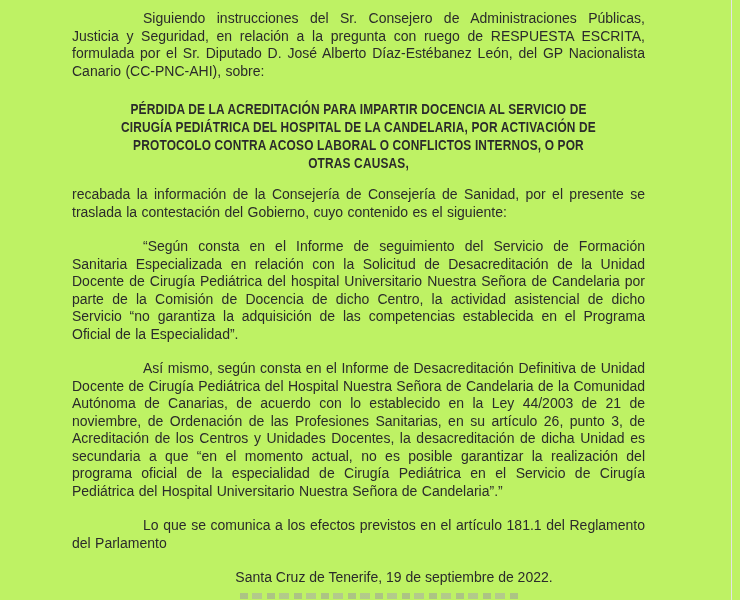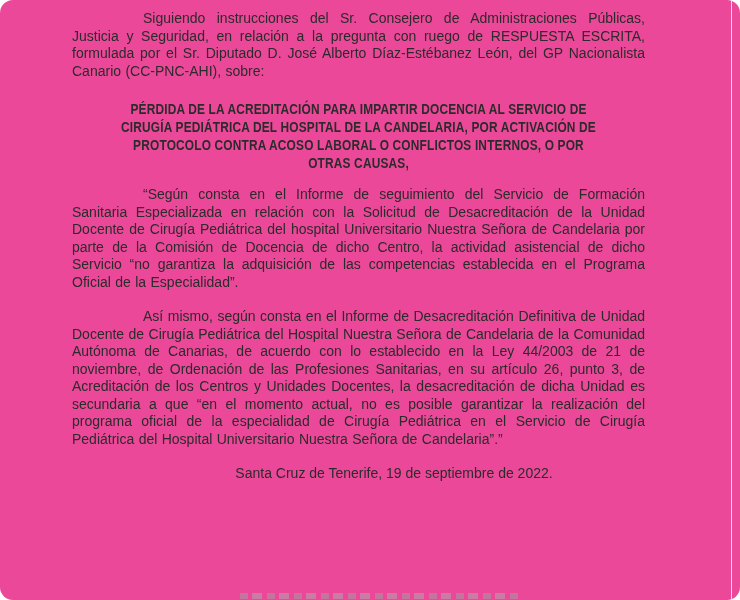--- a/index.html
+++ b/index.html
@@ -4,25 +4,24 @@
 <style>
   html, body {
     margin: 0;
     padding: 0;
     background: #ffffff;
   }
   .page {
     position: relative;
     width: 740px;
     height: 600px;
-    background: #ec4899;
+    background: #bef264;
     overflow: hidden;
     font-family: "Liberation Sans", sans-serif;
     color: #2b2b2b;
-    border-radius: 13px;
   }
   .content {
     position: absolute;
     left: 72px;
     top: 10px;
     width: 573px;
   }
   .para {
     font-size: 14px;
     line-height: 17.5px;
@@ -86,25 +85,27 @@
 
     <p class="para">Siguiendo instrucciones del Sr. Consejero de Administraciones Públicas, Justicia y Seguridad, en relación a la pregunta con ruego de RESPUESTA ESCRITA, formulada por el Sr. Diputado D. José Alberto Díaz-Estébanez León, del GP Nacionalista Canario (CC-PNC-AHI), sobre:</p>
 
     <div class="subject">
       <div class="subject-line">PÉRDIDA DE LA ACREDITACIÓN PARA IMPARTIR DOCENCIA AL SERVICIO DE</div>
       <div class="subject-line">CIRUGÍA PEDIÁTRICA DEL HOSPITAL DE LA CANDELARIA, POR ACTIVACIÓN DE</div>
       <div class="subject-line">PROTOCOLO CONTRA ACOSO LABORAL O CONFLICTOS INTERNOS, O POR</div>
       <div class="subject-line">OTRAS CAUSAS,</div>
     </div>
 
+    <p class="para flush">recabada la información de la Consejería de Consejería de Sanidad, por el presente se traslada la contestación del Gobierno, cuyo contenido es el siguiente:</p>
 
     <p class="para">“Según consta en el Informe de seguimiento del Servicio de Formación Sanitaria Especializada en relación con la Solicitud de Desacreditación de la Unidad Docente de Cirugía Pediátrica del hospital Universitario Nuestra Señora de Candelaria por parte de la Comisión de Docencia de dicho Centro, la actividad asistencial de dicho Servicio “no garantiza la adquisición de las competencias establecida en el Programa Oficial de la Especialidad”.</p>
 
     <p class="para">Así mismo, según consta en el Informe de Desacreditación Definitiva de Unidad Docente de Cirugía Pediátrica del Hospital Nuestra Señora de Candelaria de la Comunidad Autónoma de Canarias, de acuerdo con lo establecido en la Ley 44/2003 de 21 de noviembre, de Ordenación de las Profesiones Sanitarias, en su artículo 26, punto 3, de Acreditación de los Centros y Unidades Docentes, la desacreditación de dicha Unidad es secundaria a que “en el momento actual, no es posible garantizar la realización del programa oficial de la especialidad de Cirugía Pediátrica en el Servicio de Cirugía Pediátrica del Hospital Universitario Nuestra Señora de Candelaria”.”</p>
 
+    <p class="para">Lo que se comunica a los efectos previstos en el artículo 181.1 del Reglamento del Parlamento</p>
 
     <p class="dateline">Santa Cruz de Tenerife, 19 de septiembre de 2022.</p>
 
   </div>
 
   <div class="cutoff-strip"></div>
   <div class="page-edge-line"></div>
 </div>
 
 </body></html>

